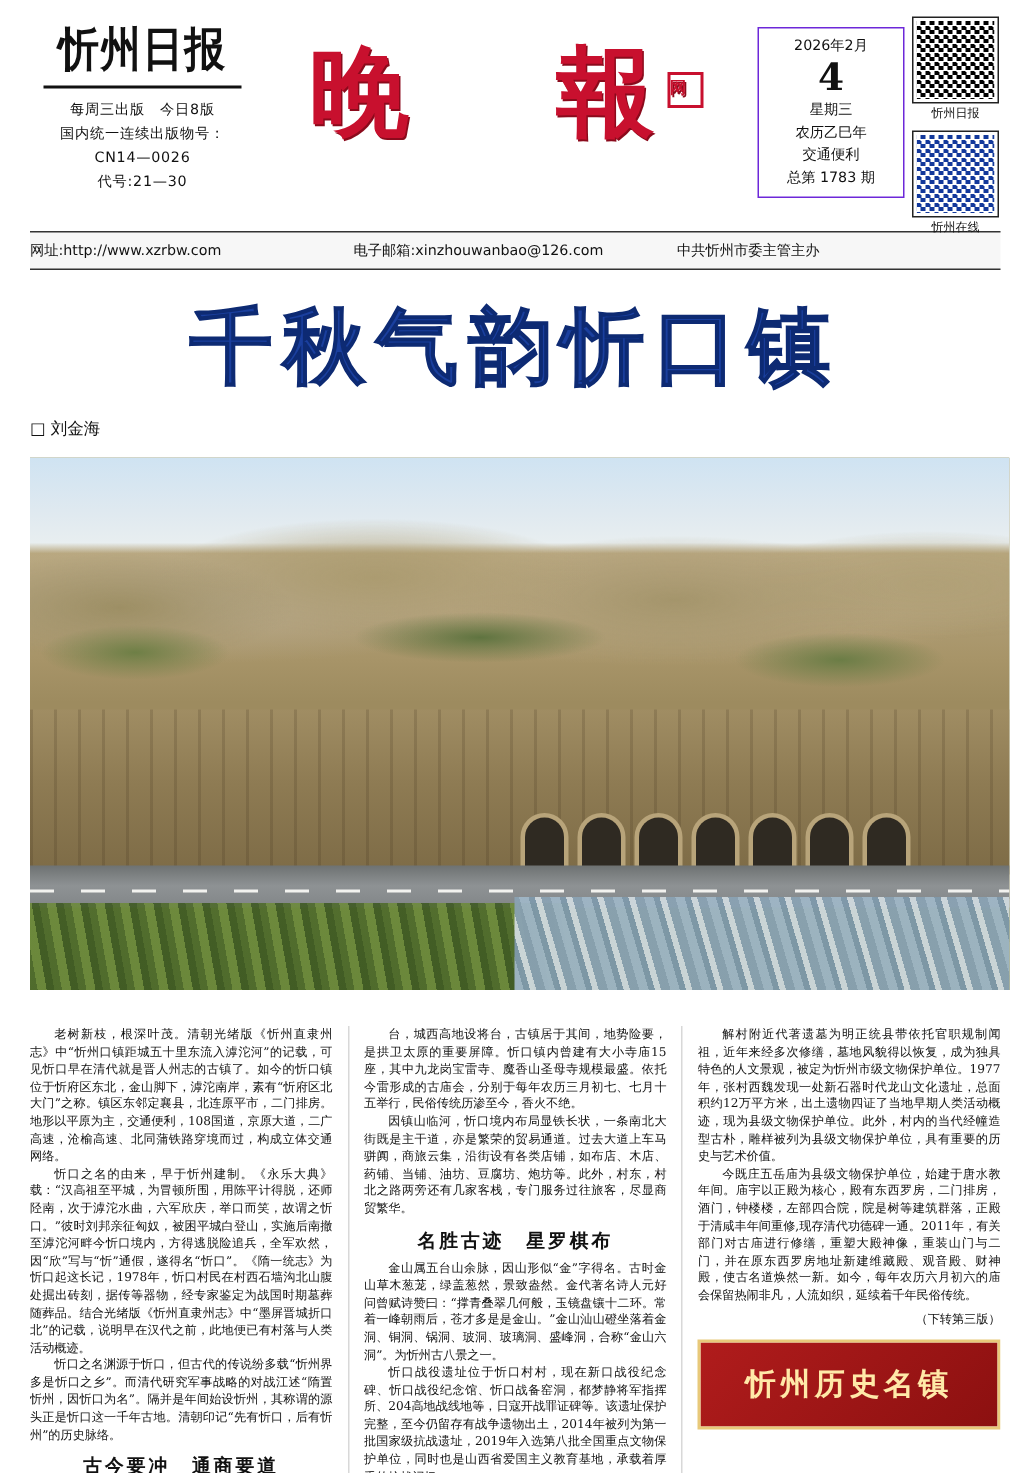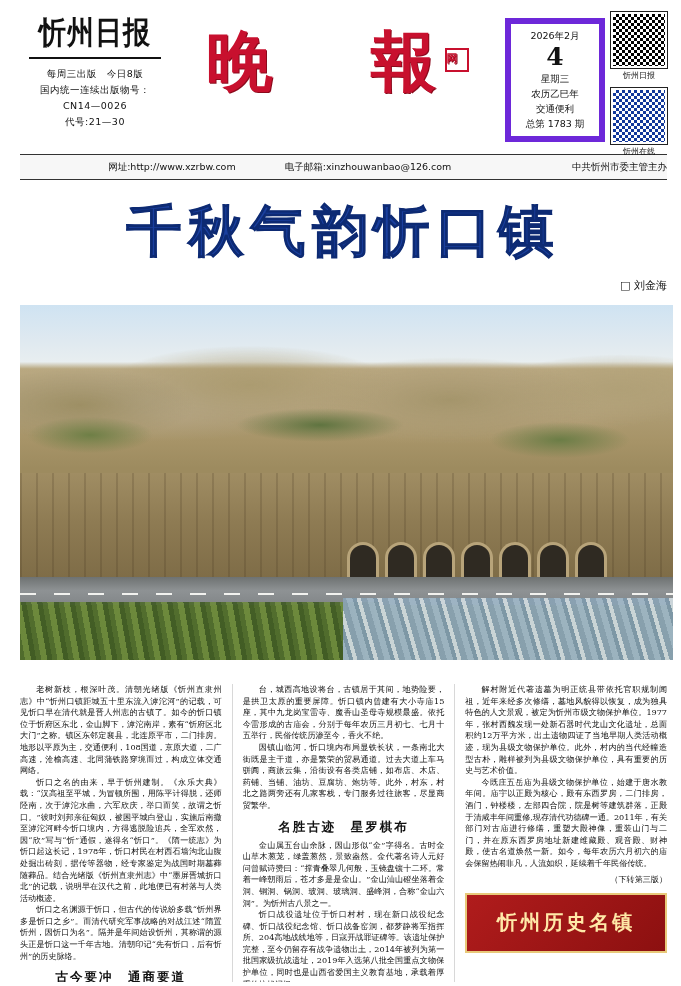--- a/index.html
+++ b/index.html
@@ -79,21 +79,21 @@
     border: 2px solid #c8102e;
     color: #c8102e;
     font-size: 11px;
     line-height: 18px;
     text-align: center;
     vertical-align: 22px;
     margin-left: -8px;
   }
   .mh-date {
     width: 92px;
-    border: 6px solid #6d28d9;
+    border: 1px solid #6d28d9;
     text-align: center;
     font-size: 9.5px;
     line-height: 15px;
     padding: 4px 2px 5px 2px;
     margin-top: 10px;
   }
   .mh-date .big {
     font-size: 25px;
     line-height: 28px;
     font-weight: bold;
@@ -140,38 +140,38 @@
     border-top: 1px solid #333;
     border-bottom: 1px solid #333;
     margin-top: 6px;
     height: 24px;
     display: flex;
     align-items: center;
     font-size: 9.5px;
     color: #111;
     background: #f7f7f7;
   }
-  .infobar > div { flex: 1; text-align: right; }
+  .infobar > div { flex: 1; text-align: left; }
 
   
   .headline {
     text-align: center;
     margin-top: 18px;
   }
   .headline .title {
     font-family: "DejaVu Serif", "Liberation Serif", serif;
     font-size: 55px;
     font-weight: bold;
     letter-spacing: 7px;
     color: #1a3f9e;
     line-height: 66px;
     -webkit-text-stroke: 1px #0d2a73;
   }
   .byline {
-    text-align: right;
+    text-align: left;
     font-size: 11px;
     margin-top: 14px;
     color: #111;
   }
 
   
   .photo-wrap {
     margin-top: 12px;
     width: 653px;
     height: 355px;

